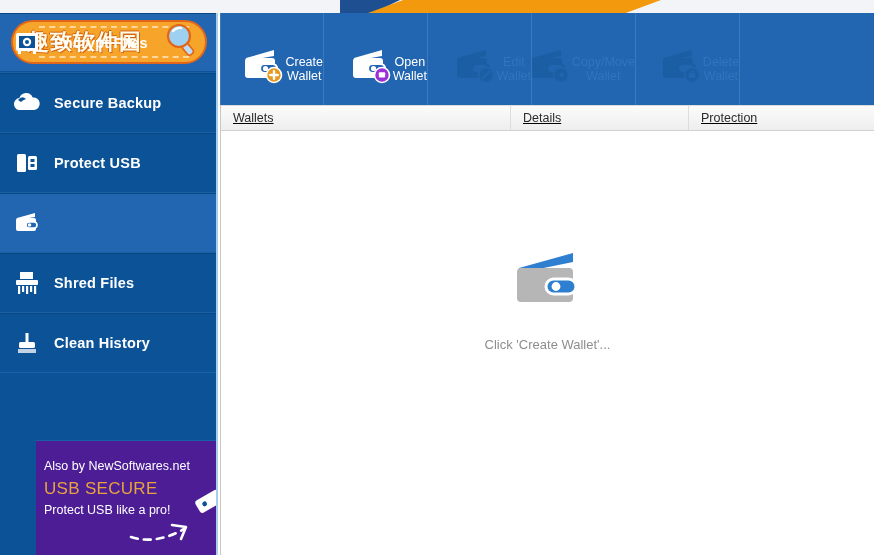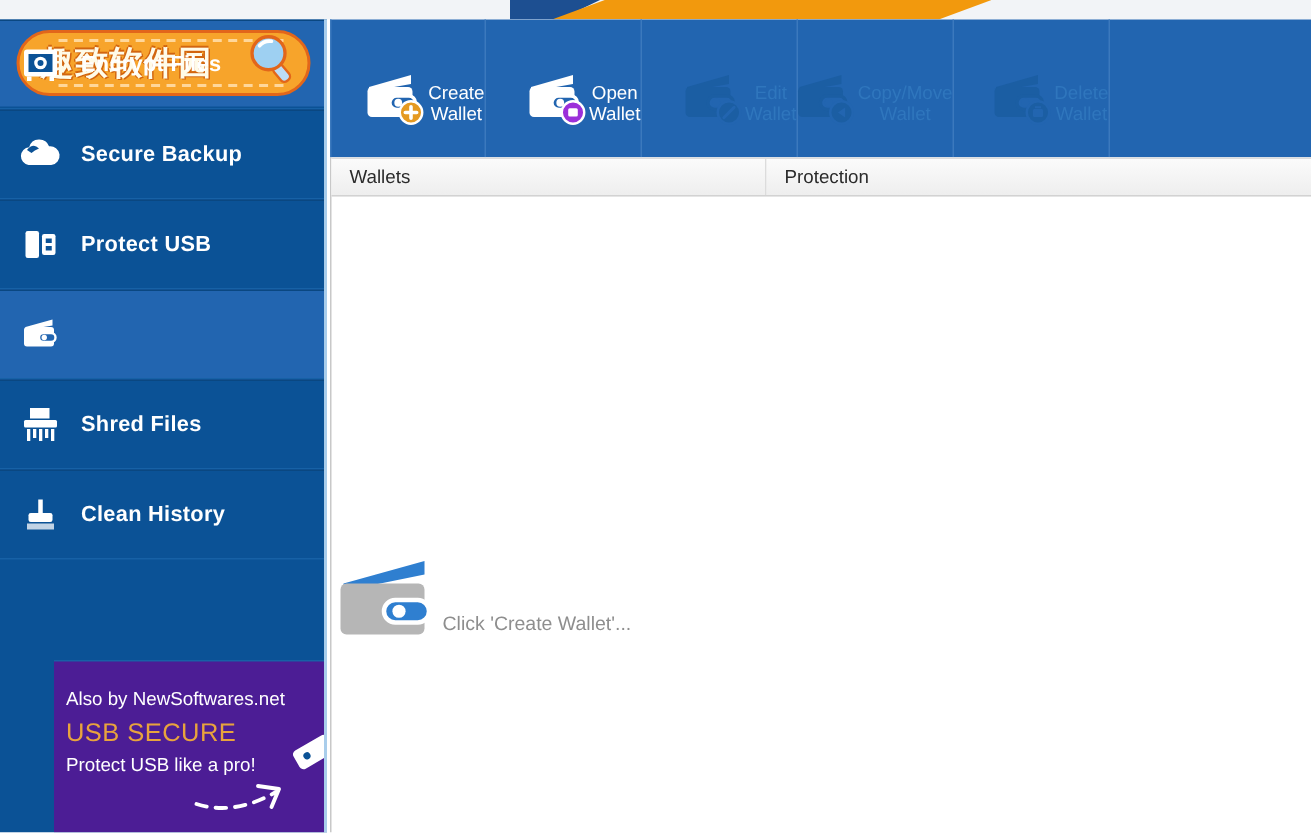--- a/index.html
+++ b/index.html
@@ -127,20 +127,21 @@
   .tb-btn.disabled { cursor: default; }
   .tb-btn.disabled .tb-label { color: #2f76bd; }
   .tb-spacer { flex: 1 1 auto; }
 
   
   .content {
     position: absolute; left: 220px; top: 105px;
     width: 654px; height: 450px;
     background: #ffffff;
     border-left: 1px solid #c8c8c8;
+    text-decoration: underline;
   }
   .col-header {
     display: flex; height: 26px;
     background: #f1f1f1;
     border-top: 1px solid #dcdcdc;
     border-bottom: 1px solid #d2d2d2;
   }
   .col-header .col {
     display: flex; align-items: center;
     padding-left: 12px;
@@ -148,21 +149,21 @@
     border-right: 1px solid #dcdcdc;
     background: linear-gradient(#fbfbfb, #eeeeee);
     cursor: pointer;
   }
   .col-header .col.c1 { width: 290px; }
   .col-header .col.c2 { width: 178px; }
   .col-header .col.c3 { flex: 1 1 auto; border-right: none; }
 
   .empty-state {
     position: absolute; left: 0; top: 26px; right: 0; bottom: 0;
-    display: flex; flex-direction: row;
+    display: flex; flex-direction: column;
     align-items: center; justify-content: flex-start;
     padding-top: 120px;
   }
   .empty-state .es-line1 {
     margin-top: 24px; font-size: 13px; color: #8e8e8e;
   }
   .empty-state .es-line2 {
     margin-top: 14px; font-size: 13px; color: #8e8e8e;
   }
 </style>
@@ -375,20 +376,21 @@
 Wallet</span>
     </div>
 
     <div class="tb-spacer"></div>
   </div>
 
   <div class="content">
 
     <div class="col-header">
       <div class="col c1">Wallets</div>
+      <div class="col c2">Details</div>
       <div class="col c3">Protection</div>
     </div>
 
     <div class="empty-state">
       <div>
         <svg width="74" height="58" viewBox="0 0 74 58">
           <path d="M8 17 L62 2 L62 11 L8 22 z" fill="#2f7fd0"></path>
           <rect x="6" y="17" width="56" height="34" rx="4" fill="#b6b6b6"></rect>
           <rect x="35" y="28" width="30" height="15" rx="7.5" fill="#2f7fd0" stroke="#ffffff" stroke-width="3"></rect>
           <circle cx="45" cy="35.5" r="4.4" fill="#ffffff"></circle>

